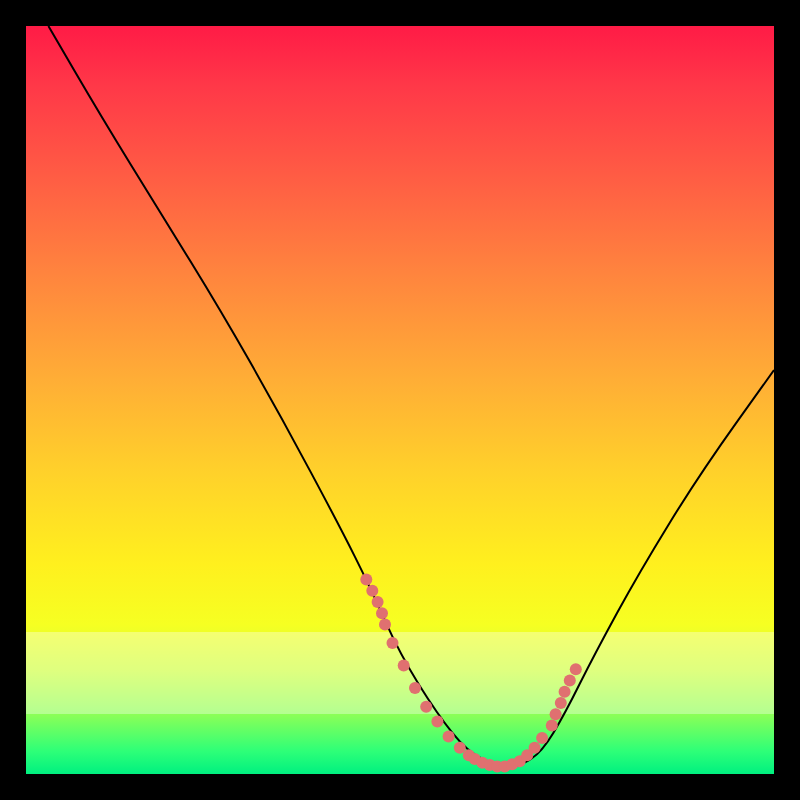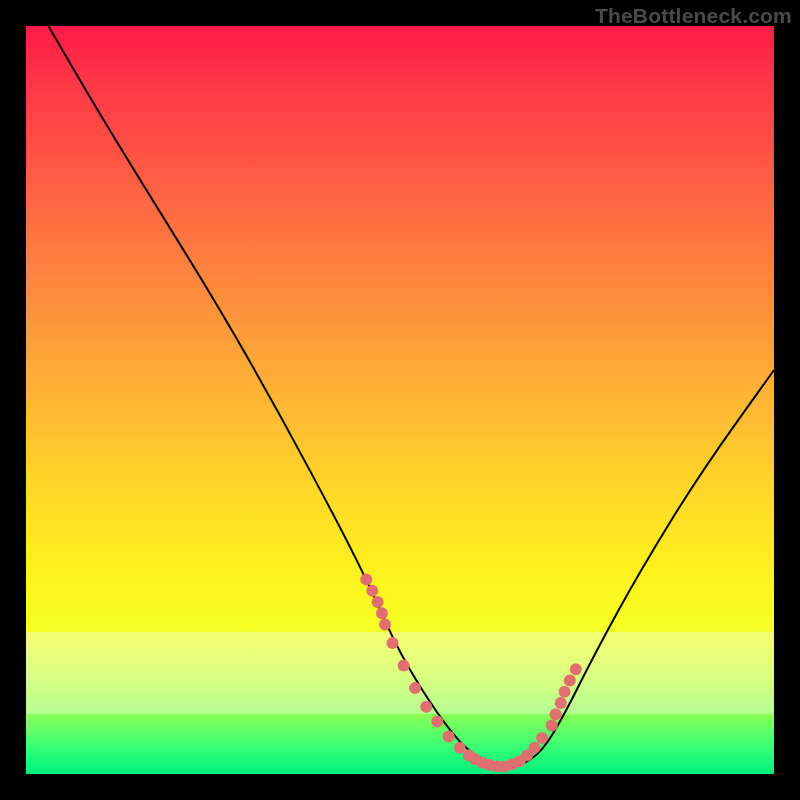--- a/index.html
+++ b/index.html
@@ -98,14 +98,13 @@
           <circle cx="516.1" cy="712.1" r="6" fill="#e07070"></circle>
           <circle cx="525.8" cy="699.4" r="6" fill="#e07070"></circle>
           <circle cx="529.6" cy="688.2" r="6" fill="#e07070"></circle>
           <circle cx="534.8" cy="676.9" r="6" fill="#e07070"></circle>
           <circle cx="538.6" cy="665.7" r="6" fill="#e07070"></circle>
           <circle cx="543.8" cy="654.5" r="6" fill="#e07070"></circle>
           <circle cx="549.8" cy="643.3" r="6" fill="#e07070"></circle>
         </g>
     </svg>
   </div>
-  <div class="watermark">TheBottleneck.com</div>
 </div>
 
 </body></html>

